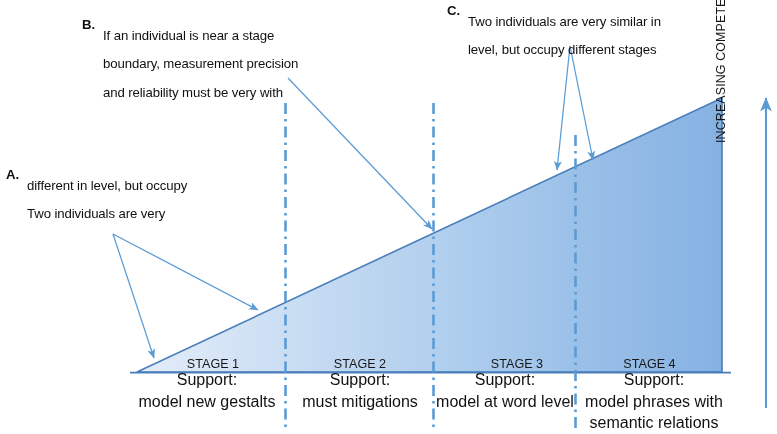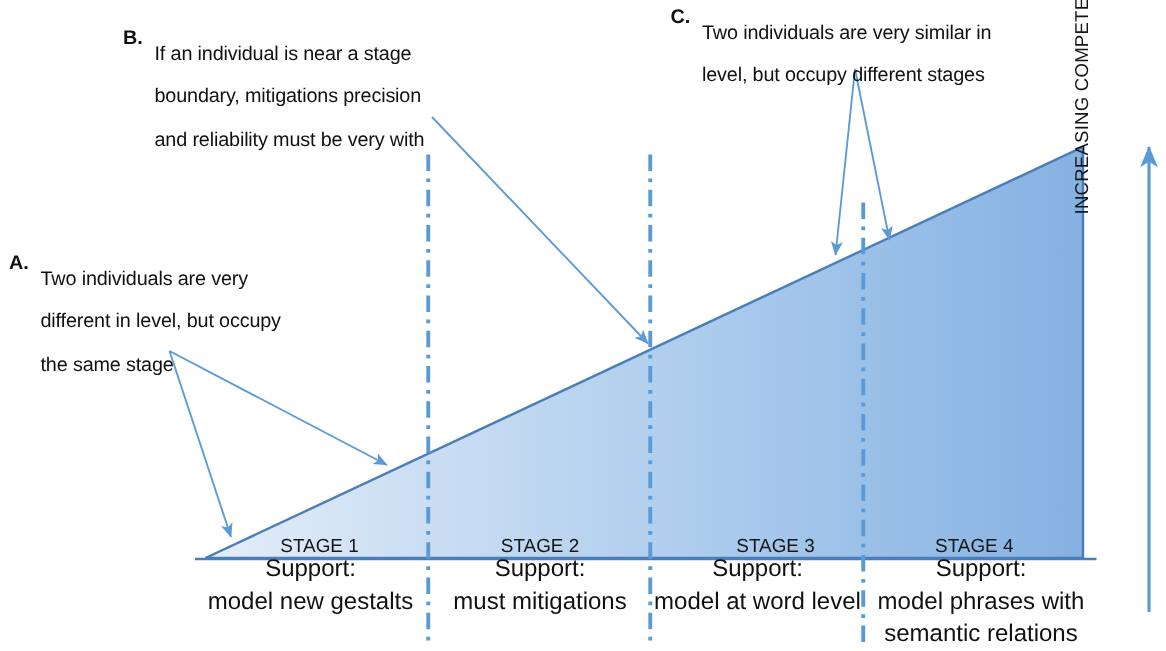--- a/index.html
+++ b/index.html
@@ -114,39 +114,38 @@
     <line x1="570" y1="46" x2="557" y2="170" stroke="#5B9BD5" stroke-width="1.25" marker-end="url(#arrowHead)"></line>
     <line x1="570" y1="46" x2="593" y2="160" stroke="#5B9BD5" stroke-width="1.25" marker-end="url(#arrowHead)"></line>
 
     <line x1="766" y1="408" x2="766" y2="98" stroke="#5B9BD5" stroke-width="2.1" marker-end="url(#arrowHeadUp)"></line>
   </svg>
 
   <div class="callout" id="callout-b">
     <span class="marker">B.</span>
     <span class="body">
       <span class="ln">If an individual is near a stage</span>
-      <span class="ln">boundary, mitigations precision</span>
+      <span class="ln">boundary, measurement precision</span>
       <span class="ln">and reliability must be very with</span>
     </span>
   </div>
 
   <div class="callout" id="callout-c">
     <span class="marker">C.</span>
     <span class="body">
       <span class="ln">Two individuals are very similar in</span>
       <span class="ln">level, but occupy different stages</span>
     </span>
   </div>
 
   <div class="callout" id="callout-a">
     <span class="marker">A.</span>
     <span class="body">
+      <span class="ln">different in level, but occupy</span>
       <span class="ln">Two individuals are very</span>
-      <span class="ln">different in level, but occupy</span>
-      <span class="ln">the same stage</span>
     </span>
   </div>
 
   <div class="stage-label" style="left:140px; width:146px;">STAGE 1</div>
   <div class="stage-label" style="left:287px; width:146px;">STAGE 2</div>
   <div class="stage-label" style="left:435px; width:140px;padding-left:12px;">STAGE 3</div>
   <div class="stage-label" style="left:577px; width:145px;">STAGE 4</div>
 
   <div class="support-block" style="left:130px; width:154px;">
     <span class="ln">Support:</span>

